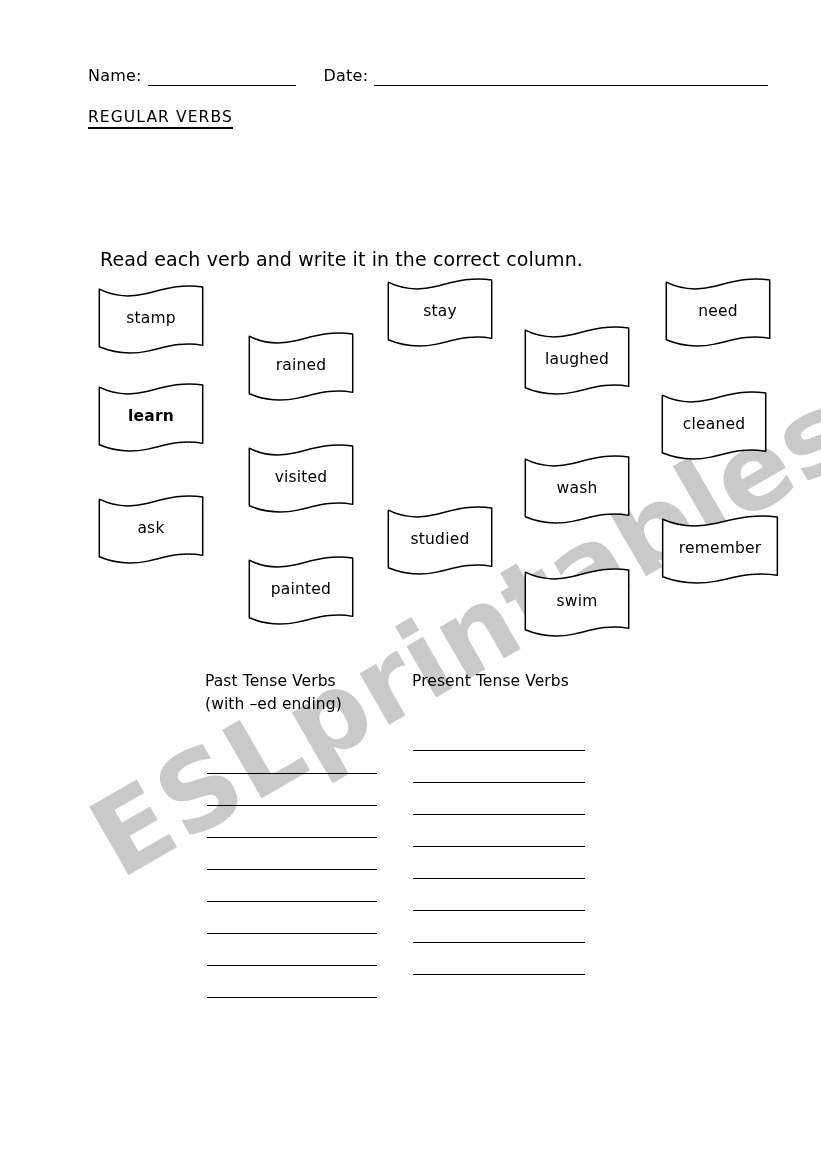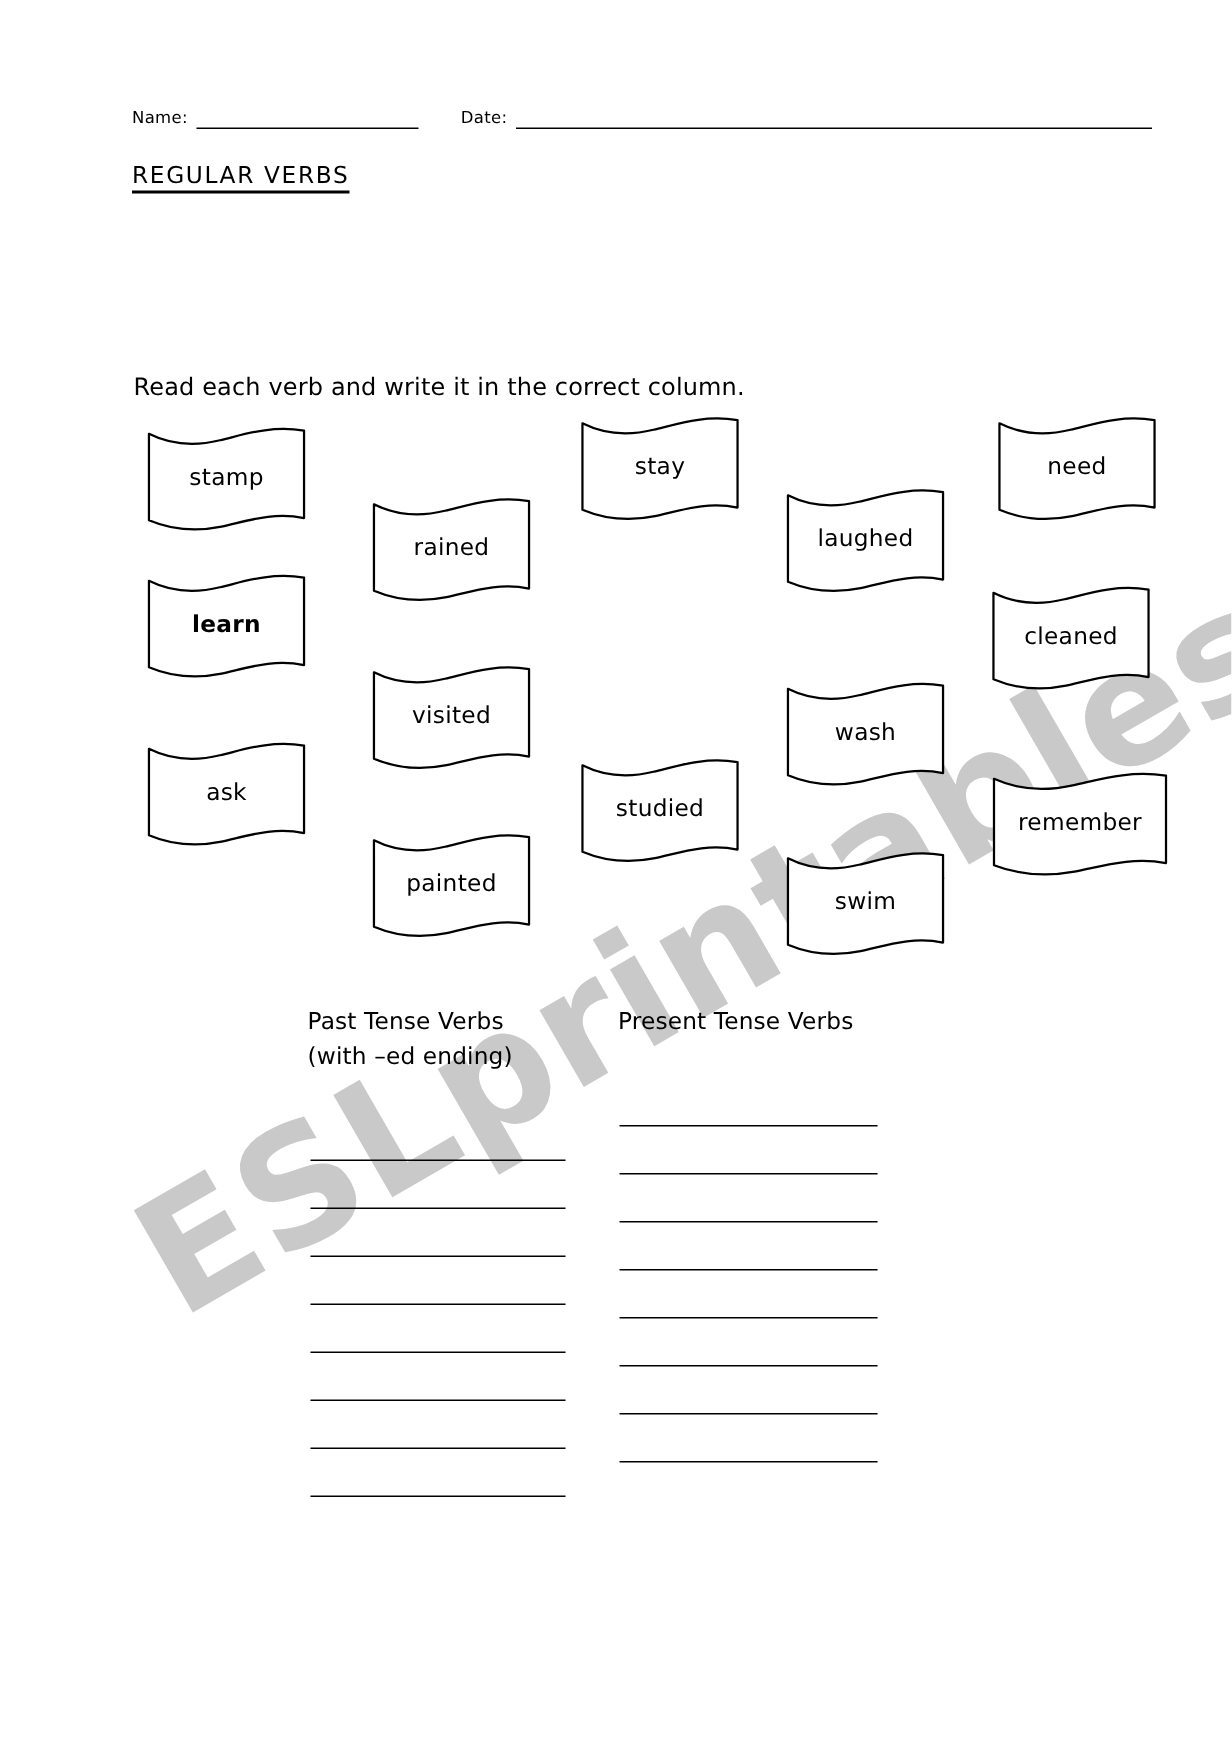--- a/index.html
+++ b/index.html
@@ -43,21 +43,21 @@
     position: absolute;
     left: 88px;
     top: 58px;
     width: 680px;
     height: 28px;
     display: flex;
     align-items: flex-end;
     z-index: 10;
   }
   .hdr-label {
-    font-size: 11px;
+    font-size: 16px;
     font-weight: 500;
     letter-spacing: .2px;
     line-height: 1;
     padding-bottom: 2px;
     white-space: nowrap;
   }
   .rule {
     border-bottom: 1.6px solid #000;
     height: 0;
   }
@@ -97,23 +97,23 @@
   #definition-box .dline {
     font-size: 15.5px;
     line-height: 22px;
     white-space: nowrap;
     letter-spacing: .1px;
   }
 
   
   #instruction {
     position: absolute;
-    left: 89px;
+    left: 100px;
     top: 248px;
-    font-size: 16px;
+    font-size: 19px;
     letter-spacing: .1px;
     z-index: 10;
     white-space: nowrap;
   }
 
   
   #flags {
     position: absolute;
     left: 0;
     top: 0;

